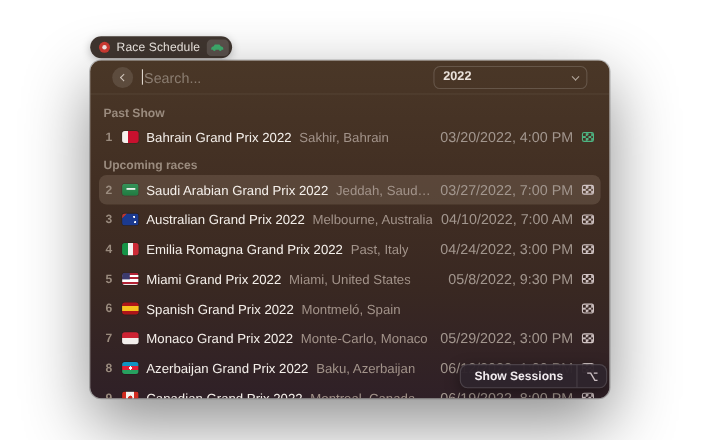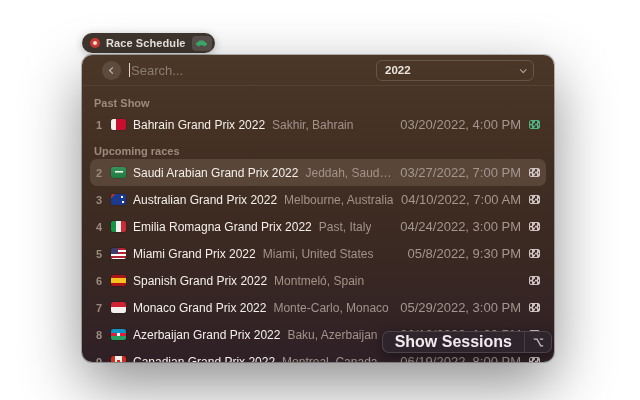--- a/index.html
+++ b/index.html
@@ -19,42 +19,42 @@
 
   
   .pill {
     position:absolute; left:82px; top:33px; height:20px;
     display:flex; align-items:center; gap:6px;
     background:rgba(38,26,19,0.88); border-radius:11px;
     padding:0 3px 0 8px; box-shadow:0 2px 8px rgba(0,0,0,0.25);
   }
   .rec-dot { width:10px; height:10px; border-radius:50%; background:#cf3b33; position:relative; }
   .rec-dot::after { content:""; position:absolute; left:3px; top:3px; width:4px; height:4px; border-radius:50%; background:#f3e8e6; }
-  .pill-label { color:#efe9e4; font-size:11px; font-weight:700; letter-spacing:0.1px; }
+  .pill-label { color:#efe9e4; font-size:11px; font-weight:400; letter-spacing:0.1px; }
   .car-chip { width:20px; height:15px; border-radius:4px; background:rgba(255,255,255,0.14); display:flex; align-items:center; justify-content:center; }
 
   
   .window {
     position:absolute; left:82px; top:55px; width:472px; height:307px;
     border-radius:10px; overflow:hidden;
     background:linear-gradient(180deg, #4a3727 0%, #422f23 35%, #392822 68%, #2f2027 100%);
     box-shadow:0 22px 60px rgba(0,0,0,0.45), 0 0 0 1px rgba(0,0,0,0.25);
   }
 
   
   .searchbar { height:31px; display:flex; align-items:center; padding:0 20px; gap:8px;
     border-bottom:1px solid rgba(255,255,255,0.07); }
   .back-btn { width:19px; height:19px; border-radius:50%; background:rgba(255,255,255,0.11);
     display:flex; align-items:center; justify-content:center; flex:none; cursor:default; }
   .chev-left { width:5px; height:5px; border-left:1.5px solid #cfc4ba; border-bottom:1.5px solid #cfc4ba;
     transform:rotate(45deg); margin-left:2px; }
   .search-field { flex:1; display:flex; align-items:center; height:100%; }
   .caret { width:1px; height:14px; background:#ded6cd; margin-right:1px; }
   .ph { color:#8b7d71; font-size:13px; }
-  .dropdown { flex:none; width:158px; height:21px; border:1px solid rgba(255,255,255,0.16);
+  .dropdown { flex:none; width:140px; height:21px; border:1px solid rgba(255,255,255,0.16);
     border-radius:6px; display:flex; align-items:center; padding:0 8px; gap:6px; }
   .dropdown-value { color:#ebe3dc; font-size:11.5px; font-weight:700; flex:1; }
   .chev-down { width:5px; height:5px; border-right:1.5px solid #b3a79c; border-bottom:1.5px solid #b3a79c;
     transform:rotate(45deg) translateY(-1px); }
 
   
   .list { padding:4px 8px 0; }
   .section-title { color:#9a8b7e; font-size:11px; font-weight:600; padding:7px 4px 5px; height:21px; }
   .row { height:27px; display:flex; align-items:center; gap:7px; padding:0 6px 0 4px; border-radius:7px; }
   .row.selected { background:rgba(255,233,210,0.13); }
@@ -89,21 +89,21 @@
   .f-canada { background:
       radial-gradient(circle 2px at 7.5px 5.5px,#d22b1f 95%,transparent),
       linear-gradient(90deg,#d22b1f 0 26%,#f5f2ee 26% 74%,#d22b1f 74%); }
 
   
   .action-tip {
     position:absolute; right:2px; bottom:9px; height:22px;
     background:rgba(46,36,44,0.97); border:1px solid rgba(255,255,255,0.14);
     border-radius:7px; display:flex; align-items:center; box-shadow:0 4px 14px rgba(0,0,0,0.4);
   }
-  .action-label { color:#f1ebee; font-size:16px; font-weight:700; padding:0 12px; }
+  .action-label { color:#f1ebee; font-size:11px; font-weight:700; padding:0 12px; }
   .action-divider { width:1px; height:100%; background:rgba(255,255,255,0.12); }
   .key-chip { width:26px; display:flex; align-items:center; justify-content:center; }
 </style>
 </head>
 <body>
 
 <div class="pill">
   <span class="rec-dot"></span>
   <span class="pill-label">Race Schedule</span>
   <span class="car-chip">

